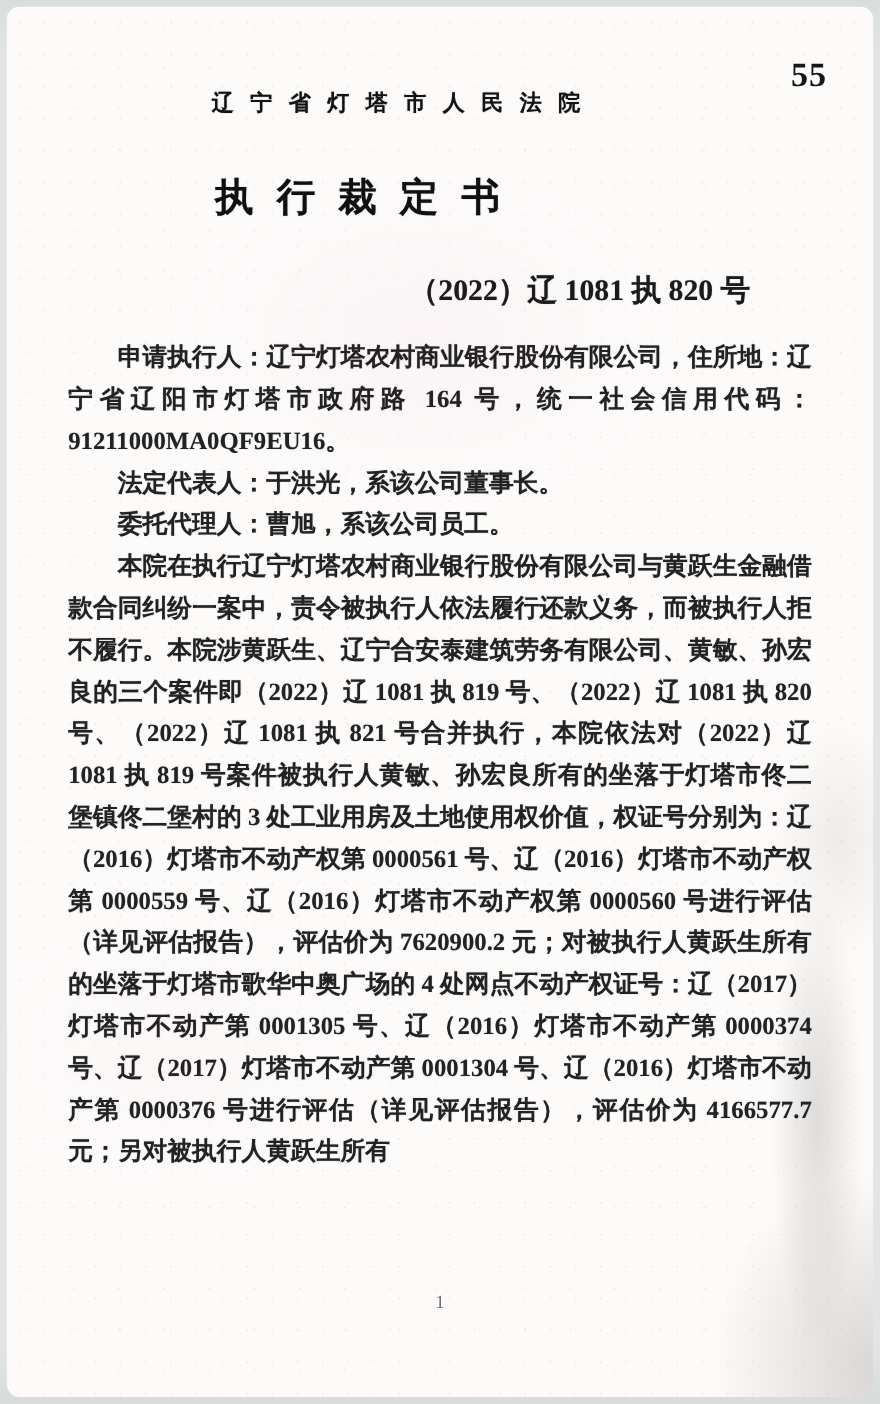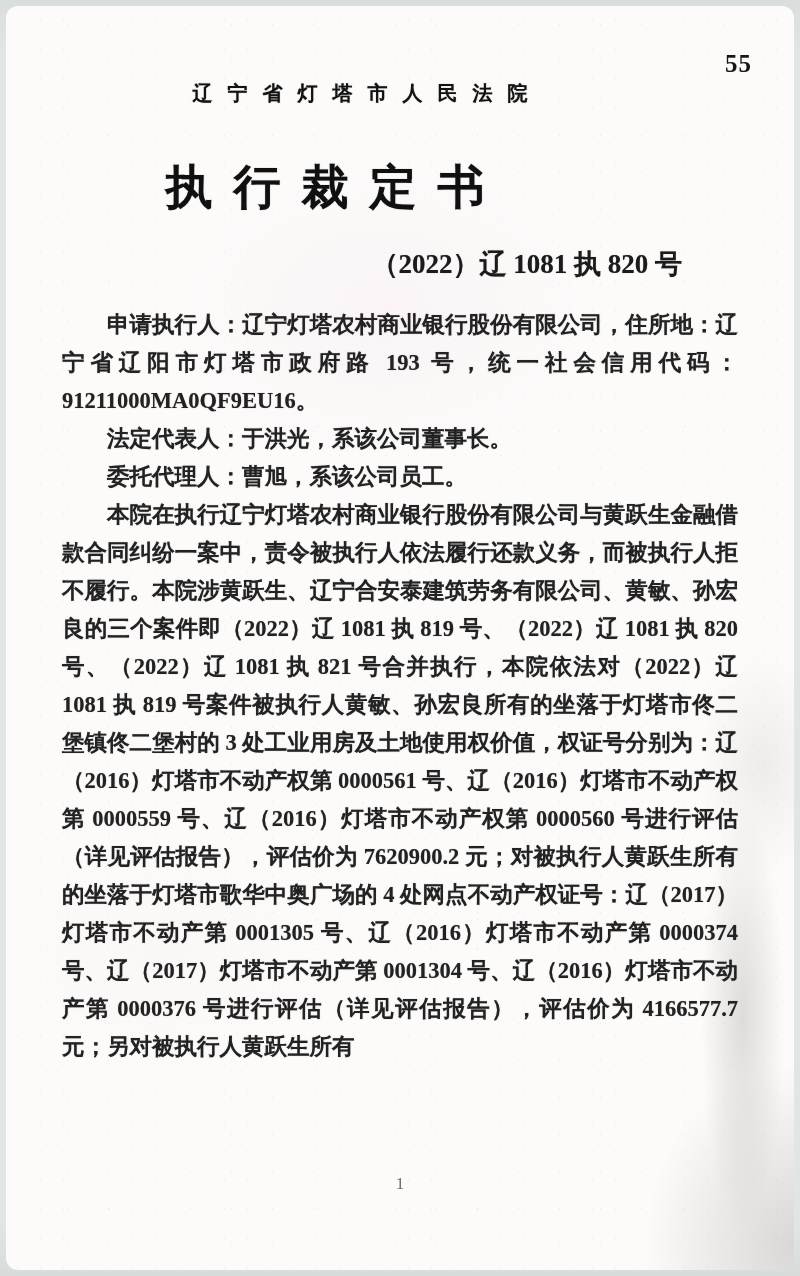--- a/index.html
+++ b/index.html
@@ -30,42 +30,42 @@
       radial-gradient(rgba(115,102,108,0.15) 0.7px, transparent 1px),
       radial-gradient(rgba(128,118,118,0.10) 0.6px, transparent 0.9px);
     background-size: auto, auto, auto, auto, auto, 41px 37px, 23px 29px;
     background-repeat: no-repeat, no-repeat, no-repeat, no-repeat, no-repeat, repeat, repeat;
     overflow: hidden;
     color: #1e1e1e;
   }
   .corner-num {
     position: absolute;
     top: 44px; right: 42px;
-    font-size: 25px;
+    font-size: 31px;
     font-weight: 700;
     letter-spacing: 1px;
     color: #161616;
   }
   .court-name {
     position: absolute;
     top: 74px; left: 0; right: 80px;
     text-align: center;
     font-size: 20px;
     font-weight: 700;
     letter-spacing: 15px;
     text-indent: 15px;
     color: #121212;
     text-shadow: 0 0 1px rgba(20,20,20,0.5);
     white-space: nowrap;
   }
   .doc-title {
     position: absolute;
     top: 150px; left: 0; right: 150px;
     text-align: center;
-    font-size: 47px;
+    font-size: 35px;
     font-weight: 700;
     letter-spacing: 21px;
     text-indent: 21px;
     color: #101010;
     text-shadow: 0 0 1px rgba(20,20,20,0.5);
     white-space: nowrap;
   }
   .case-number {
     position: absolute;
     top: 240px; left: 0; right: 112px;
@@ -107,21 +107,21 @@
 
     <div class="corner-num">55</div>
 
     <div class="court-name">辽宁省灯塔市人民法院</div>
 
     <div class="doc-title">执行裁定书</div>
 
     <div class="case-number">（2022）辽 1081 执 820 号</div>
 
     <div class="doc-body">
-      <p>申请执行人：辽宁灯塔农村商业银行股份有限公司，住所地：辽宁省辽阳市灯塔市政府路 193 号，统一社会信用代码：91211000MA0QF9EU16。</p>
+      <p>申请执行人：辽宁灯塔农村商业银行股份有限公司，住所地：辽宁省辽阳市灯塔市政府路 164 号，统一社会信用代码：91211000MA0QF9EU16。</p>
       <p>法定代表人：于洪光，系该公司董事长。</p>
       <p>委托代理人：曹旭，系该公司员工。</p>
       <p>本院在执行辽宁灯塔农村商业银行股份有限公司与黄跃生金融借款合同纠纷一案中，责令被执行人依法履行还款义务，而被执行人拒不履行。本院涉黄跃生、辽宁合安泰建筑劳务有限公司、黄敏、孙宏良的三个案件即（2022）辽 1081 执 819 号、（2022）辽 1081 执 820 号、（2022）辽 1081 执 821 号合并执行，本院依法对（2022）辽 1081 执 819 号案件被执行人黄敏、孙宏良所有的坐落于灯塔市佟二堡镇佟二堡村的 3 处工业用房及土地使用权价值，权证号分别为：辽（2016）灯塔市不动产权第 0000561 号、辽（2016）灯塔市不动产权第 0000559 号、辽（2016）灯塔市不动产权第 0000560 号进行评估（详见评估报告），评估价为 7620900.2 元；对被执行人黄跃生所有的坐落于灯塔市歌华中奥广场的 4 处网点不动产权证号：辽（2017）灯塔市不动产第 0001305 号、辽（2016）灯塔市不动产第 0000374 号、辽（2017）灯塔市不动产第 0001304 号、辽（2016）灯塔市不动产第 0000376 号进行评估（详见评估报告），评估价为 4166577.7 元；另对被执行人黄跃生所有</p>
     </div>
 
     <div class="footer-num">1</div>
 
   </div>
 </div>
 

